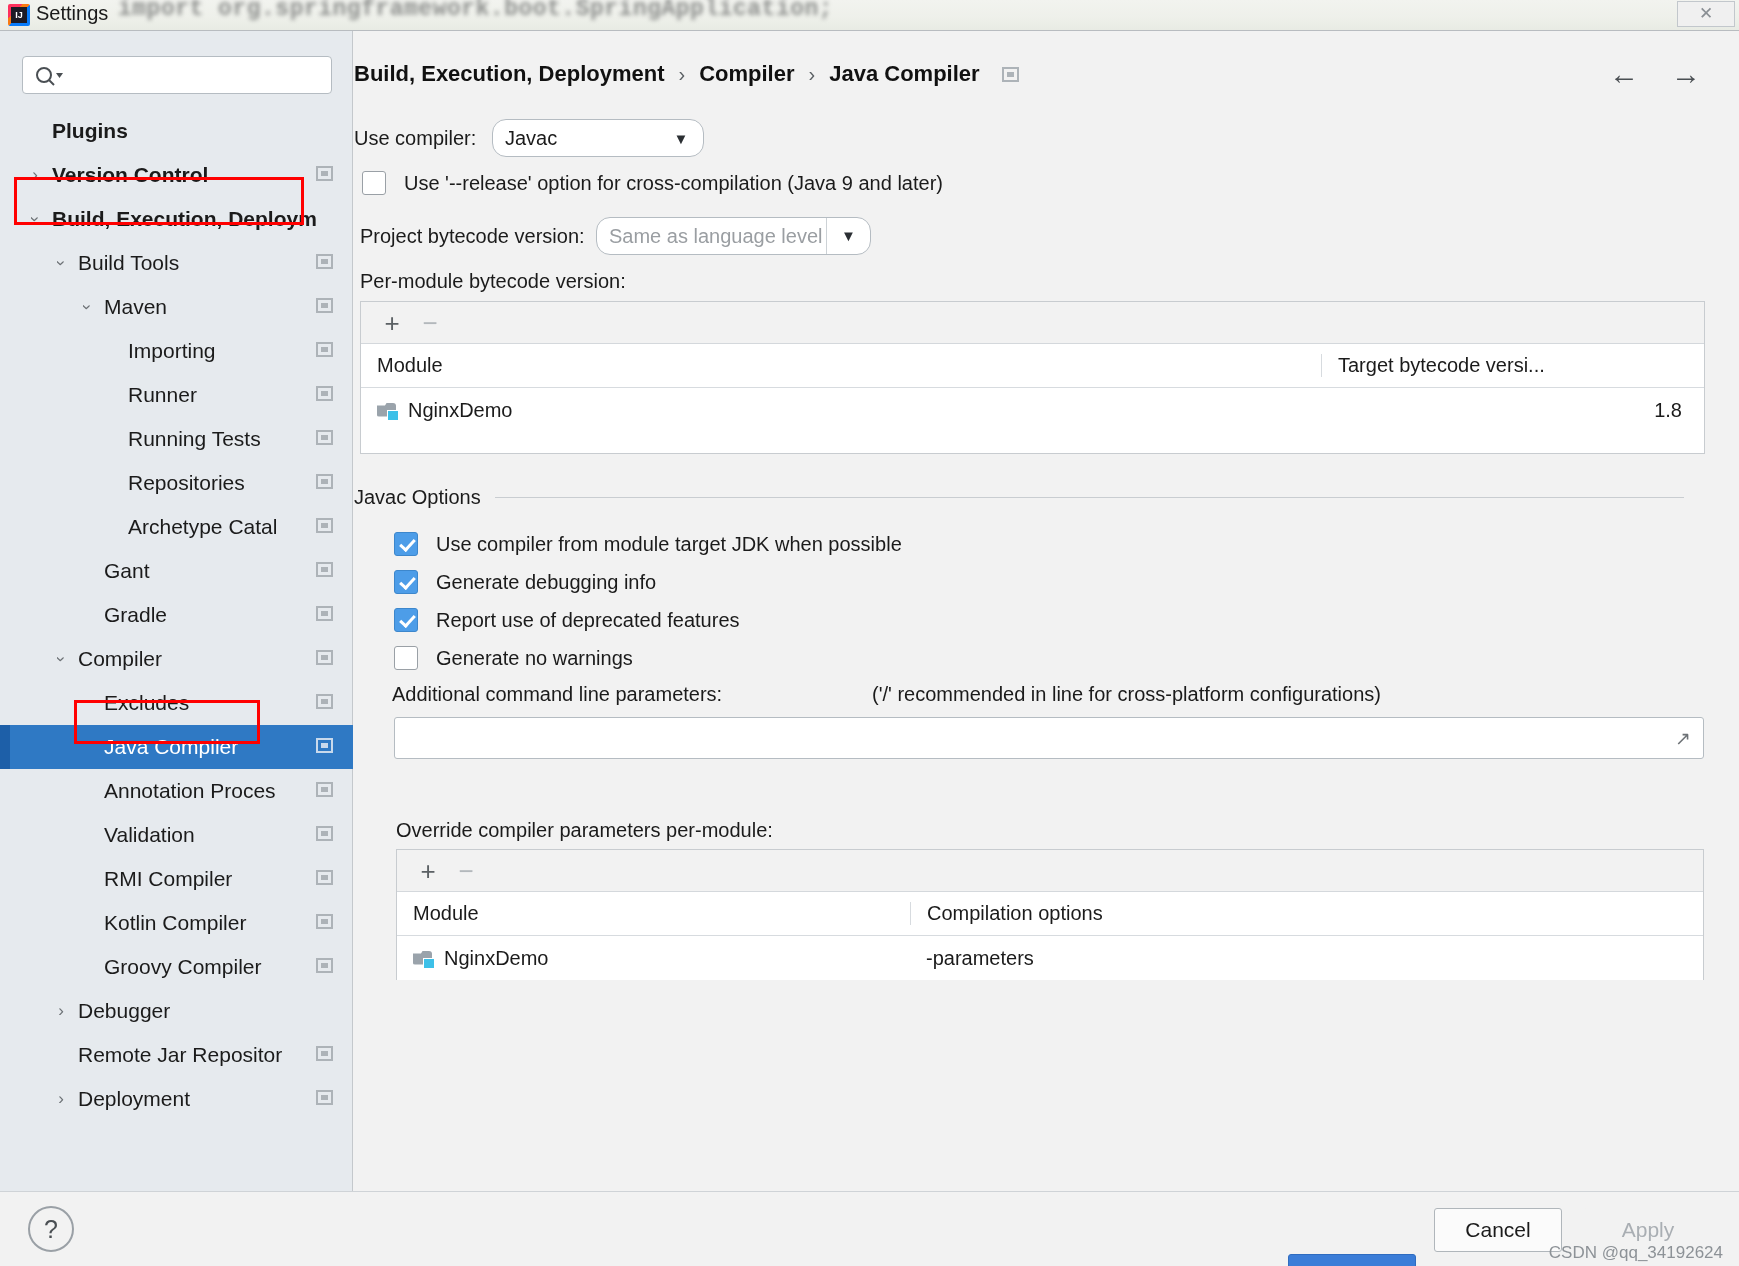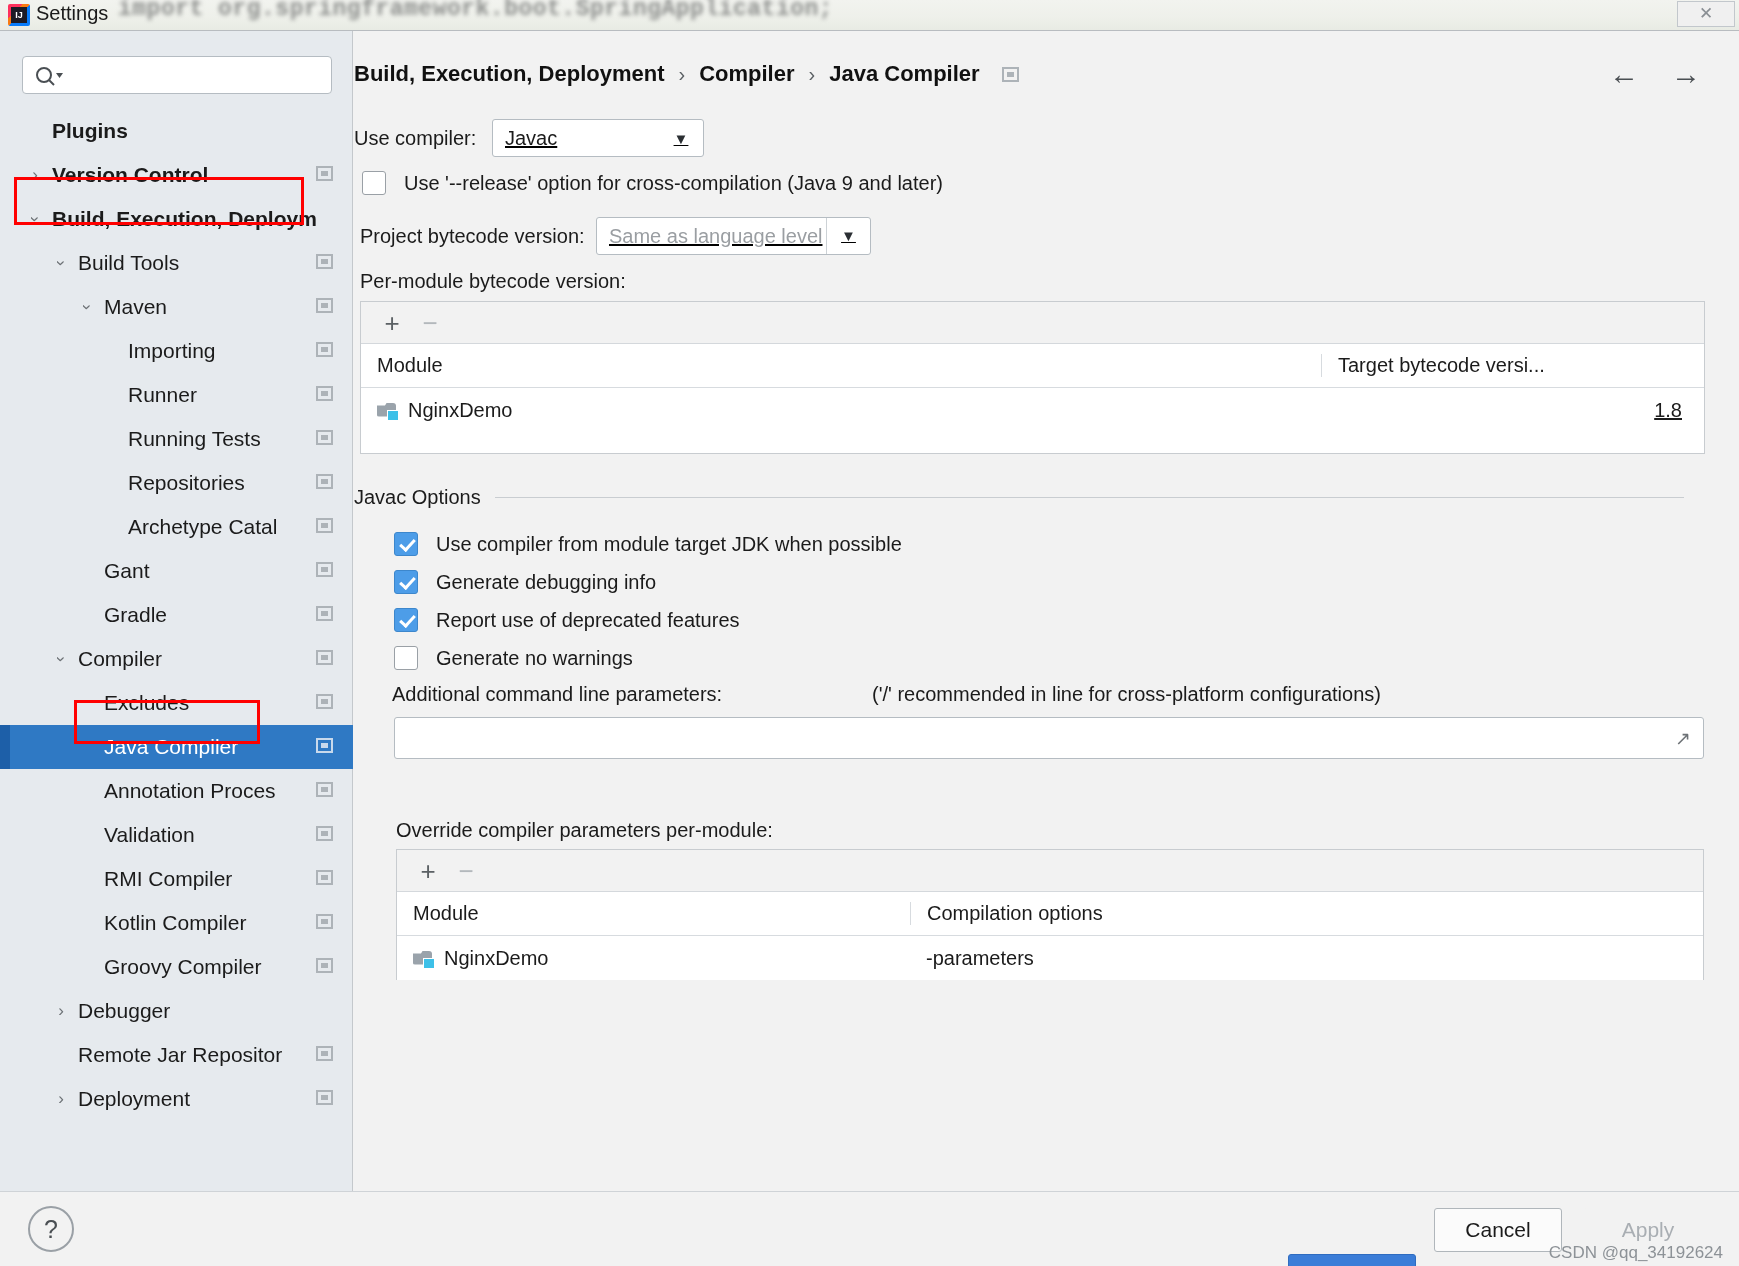--- a/index.html
+++ b/index.html
@@ -163,22 +163,22 @@
   }
   .nav-arrows { position: absolute; right: 38px; top: 28px; display: flex; gap: 32px; }
   .nav-arrow { font-size: 30px; color: #4a4f53; line-height: 1; }
 
   .row-label { position: absolute; font-size: 20px; color: #1b1b1b; }
 
   .combo {
     position: absolute;
     background: #ffffff;
     border: 1px solid #b5bcc2;
-    border-radius: 3px;
-    display: flex; align-items: center; text-decoration: underline;
+    border-radius: 14px;
+    display: flex; align-items: center;
   }
   .combo-value {
     padding-left: 12px; font-size: 20px; color: #1b1b1b; flex: 1;
   }
   .combo-value.placeholder { color: #9a9ea2; }
   .combo-arrow {
     width: 44px; text-align: center; font-size: 15px; color: #2b2f33;
   }
   .combo.split .combo-arrow { border-left: 1px solid #cdd2d6; height: 100%; line-height: 36px; }
 
@@ -457,21 +457,21 @@
       </div>
       <div class="tbl-head">
         <span class="th" style="width:960px;">Module</span>
         <span class="th divider" style="width:383px;">Target bytecode versi...</span>
       </div>
       <div class="tbl-row">
         <span class="td" style="width:960px;">
           <span class="mod-icon"></span>
           <span>NginxDemo</span>
         </span>
-        <span class="td right" style="width:383px;text-decoration:underline;">1.8</span>
+        <span class="td right" style="width:383px;">1.8</span>
       </div>
     </div>
 
     <div class="group" style="left:0px; top:455px;">
       <span class="group-title">Javac Options</span>
       <span class="group-line"></span>
     </div>
 
     <div class="cbrow" style="left:40px; top:501px;">
       <span class="checkbox checked"></span>

